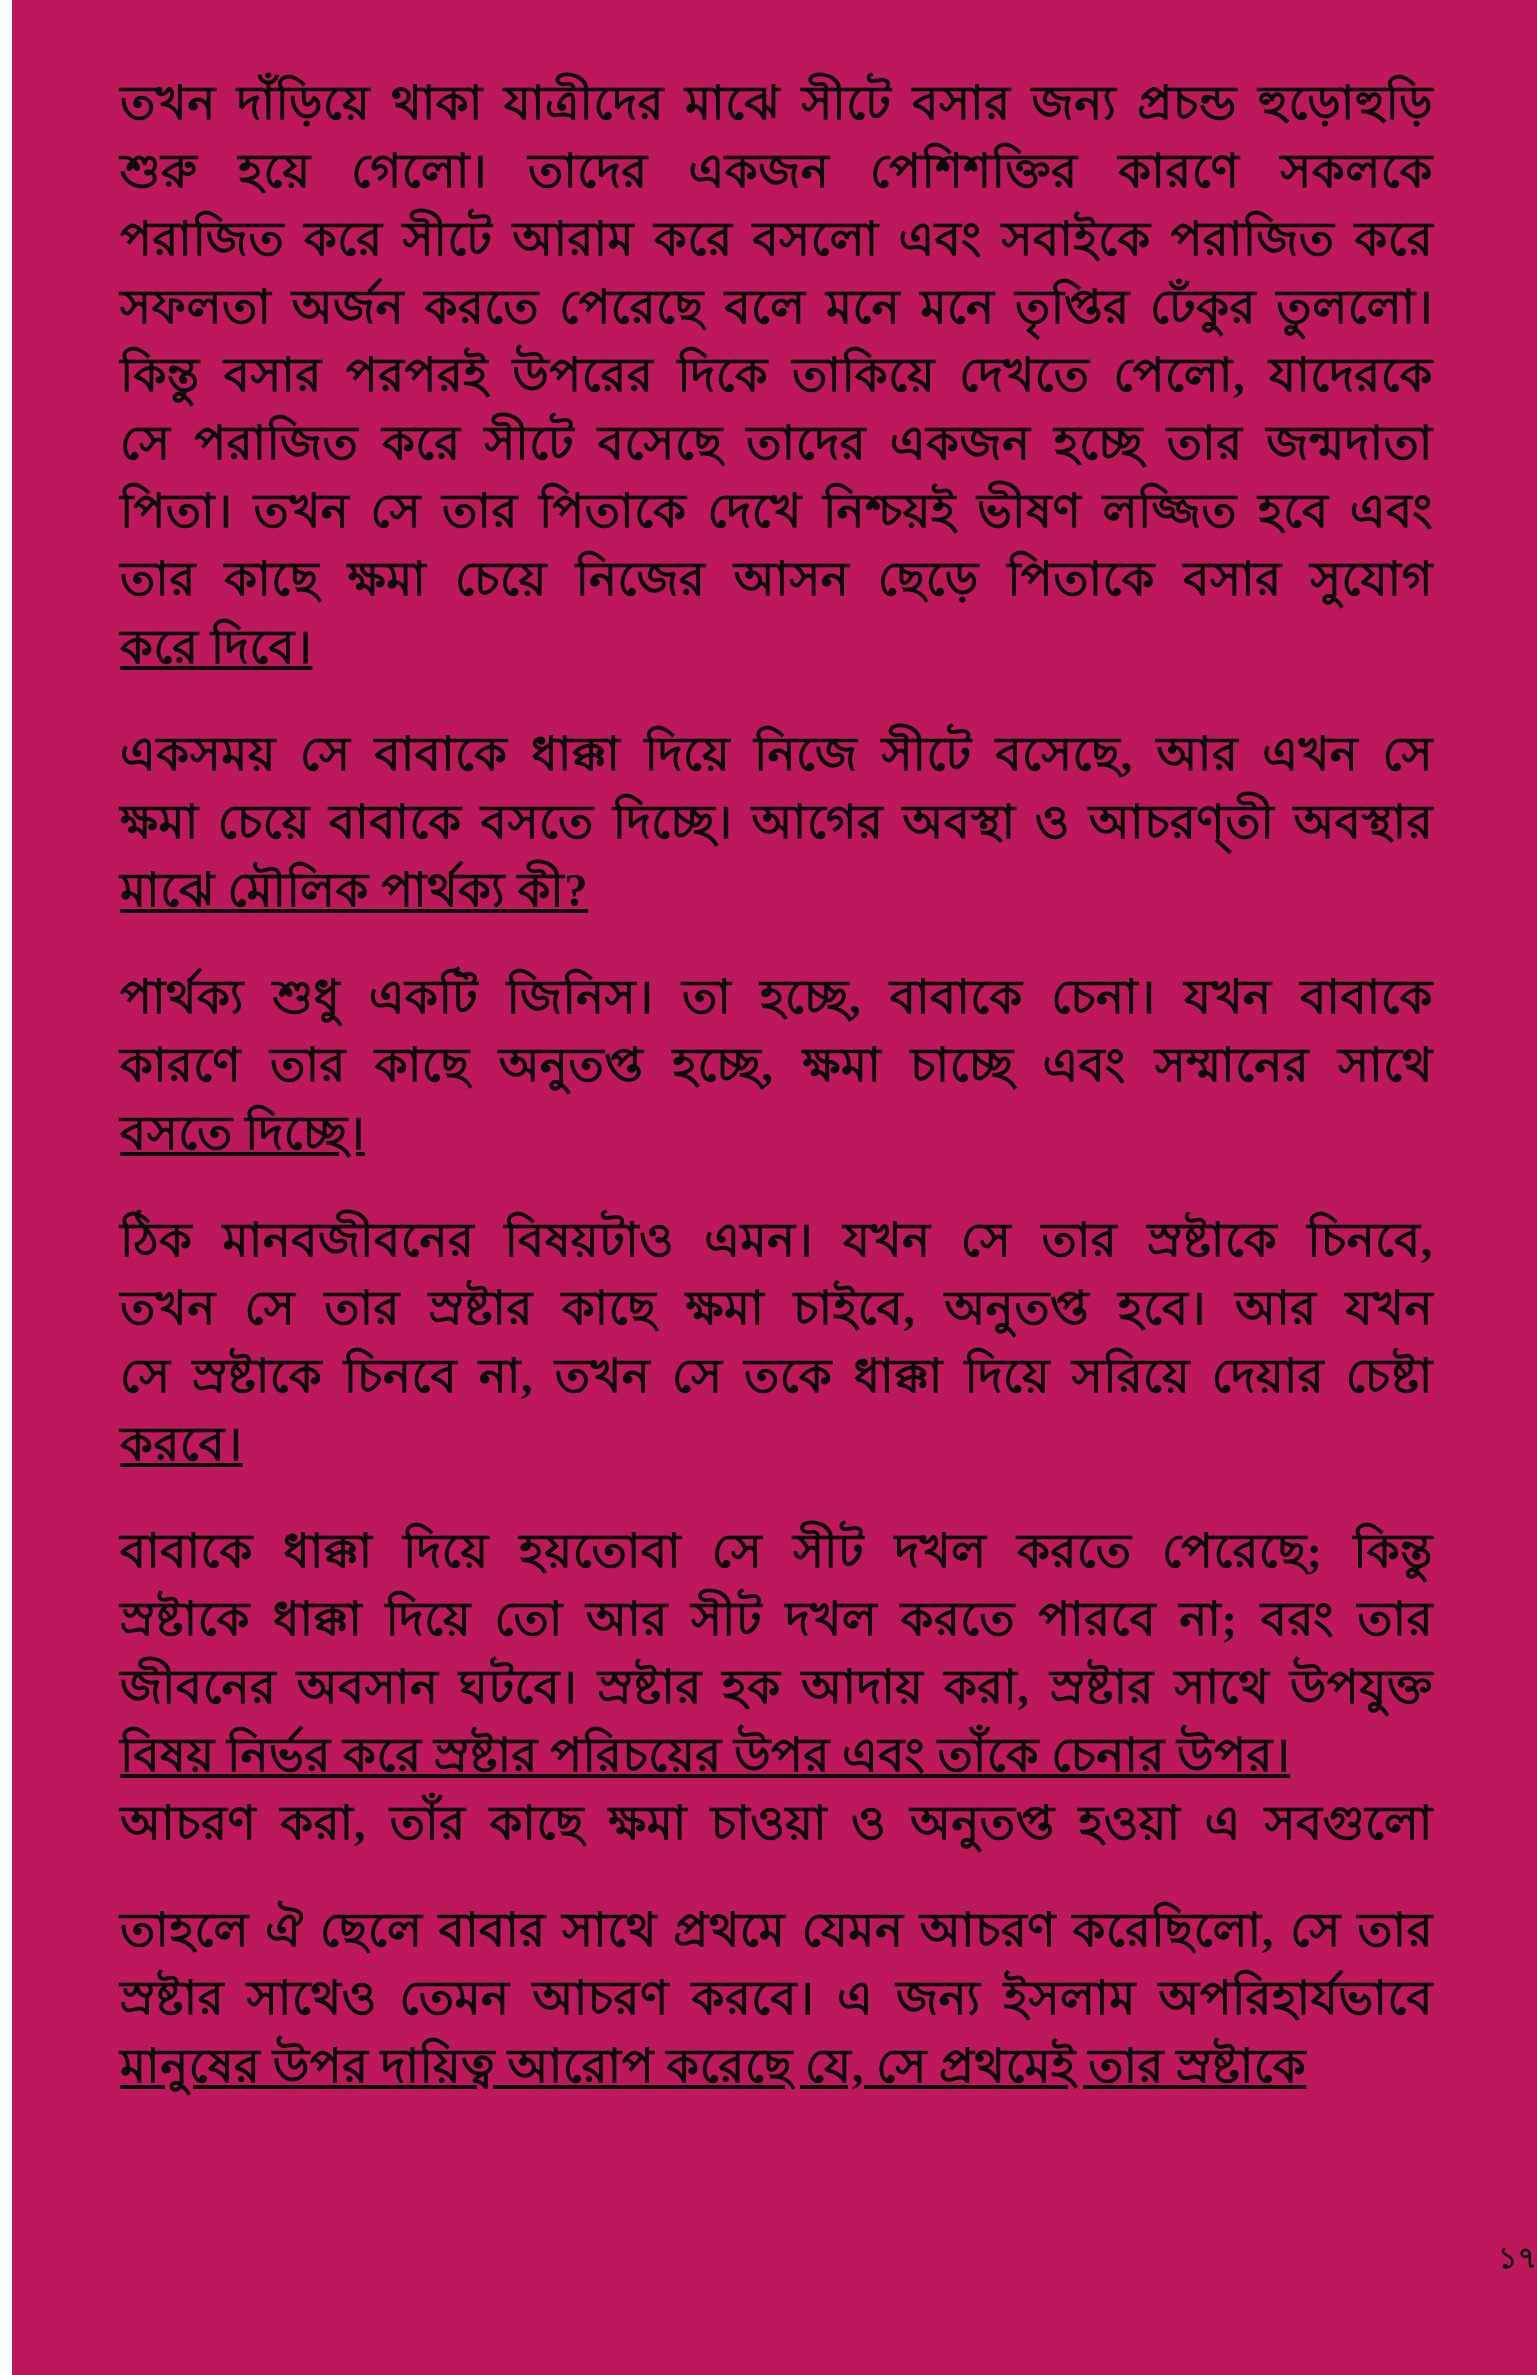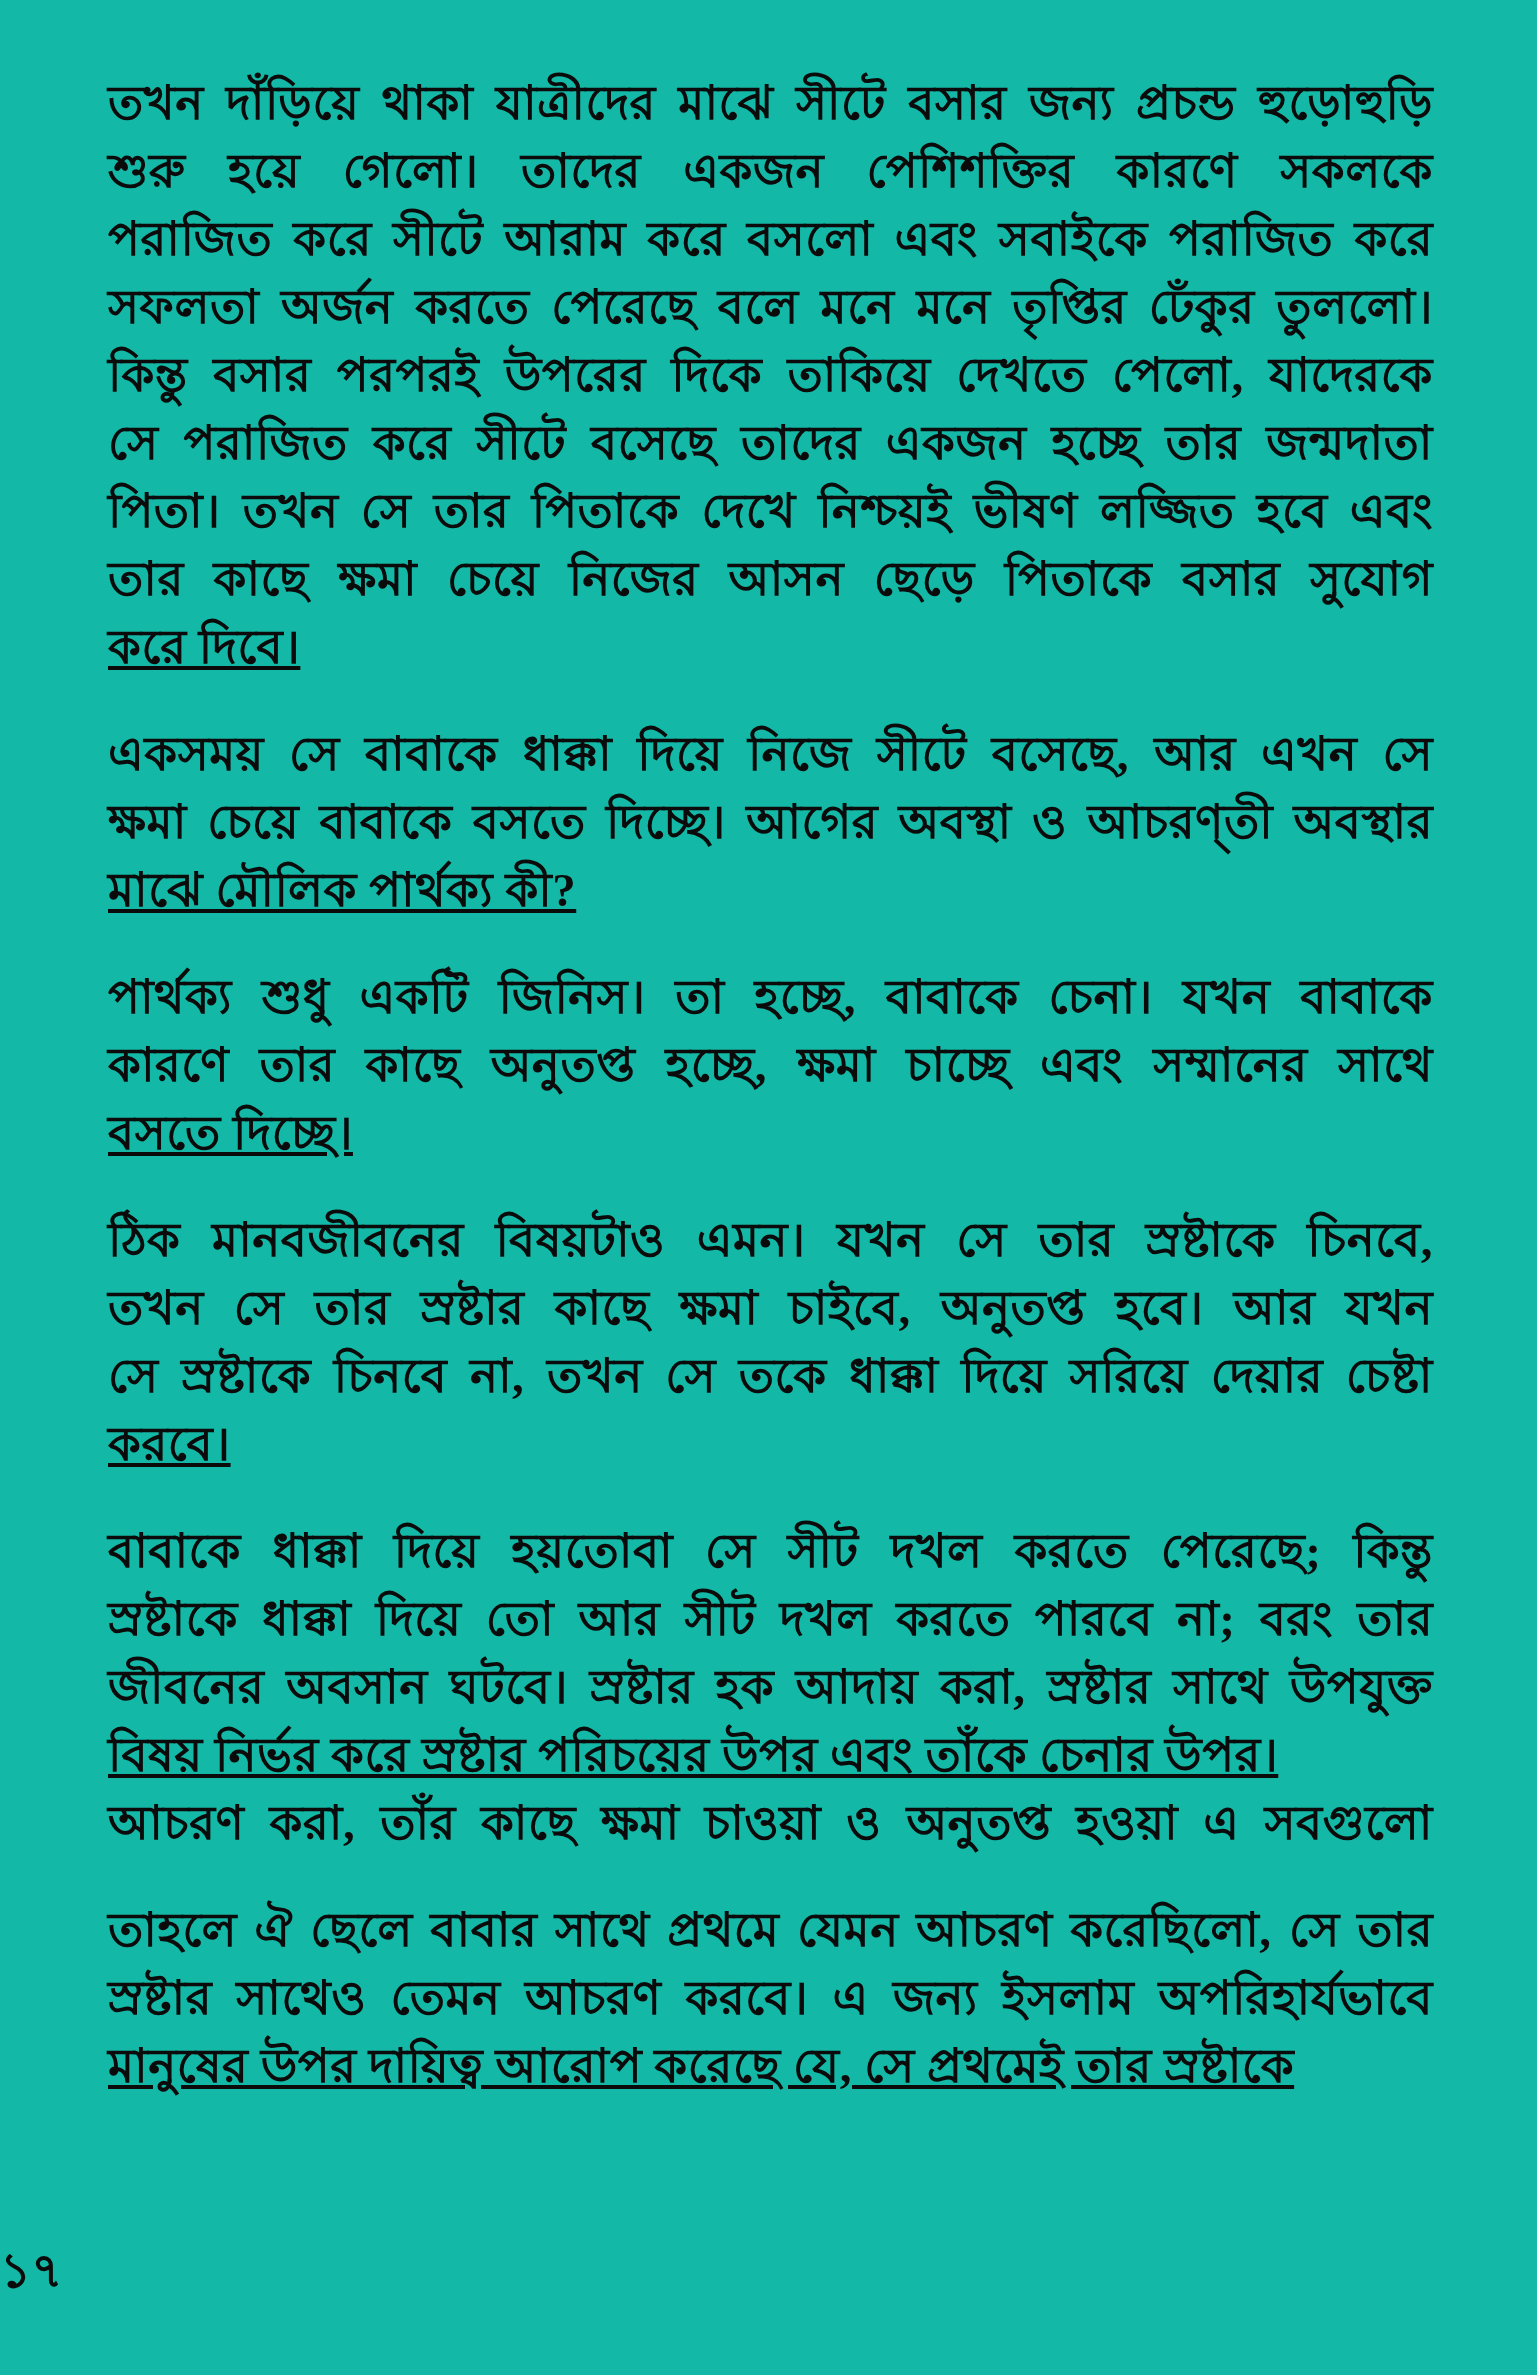--- a/index.html
+++ b/index.html
@@ -11,21 +11,22 @@
     width: 1537px;
     height: 2376px;
     position: relative;
     font-family: "Liberation Serif", "DejaVu Serif", serif;
     color: #0b0b0b;
     overflow: hidden;
   }
   .page {
     position: absolute;
     inset: 0;
-    background: #14b8a6;
+    background: #be185d;
+    margin-left: 12px;
   }
   .text-block {
     position: absolute;
     top: 69px;
     left: 108px;
     right: 104px;
   }
   .paragraph {
     margin: 0 0 39px 0;
   }
@@ -40,22 +41,22 @@
   }
   .line.last {
     text-align-last: left;
     text-decoration: underline;
   }
   .page-number {
     position: absolute;
     left: 0;
     right: 0;
     top: 2234px;
-    text-align: left;
-    font-size: 48px;
+    text-align: right;
+    font-size: 30px;
     font-weight: 600;
     color: #0b0b0b;
   }
 </style>
 </head>
 <body>
 
 <div class="page">
   <div class="text-block">
 

